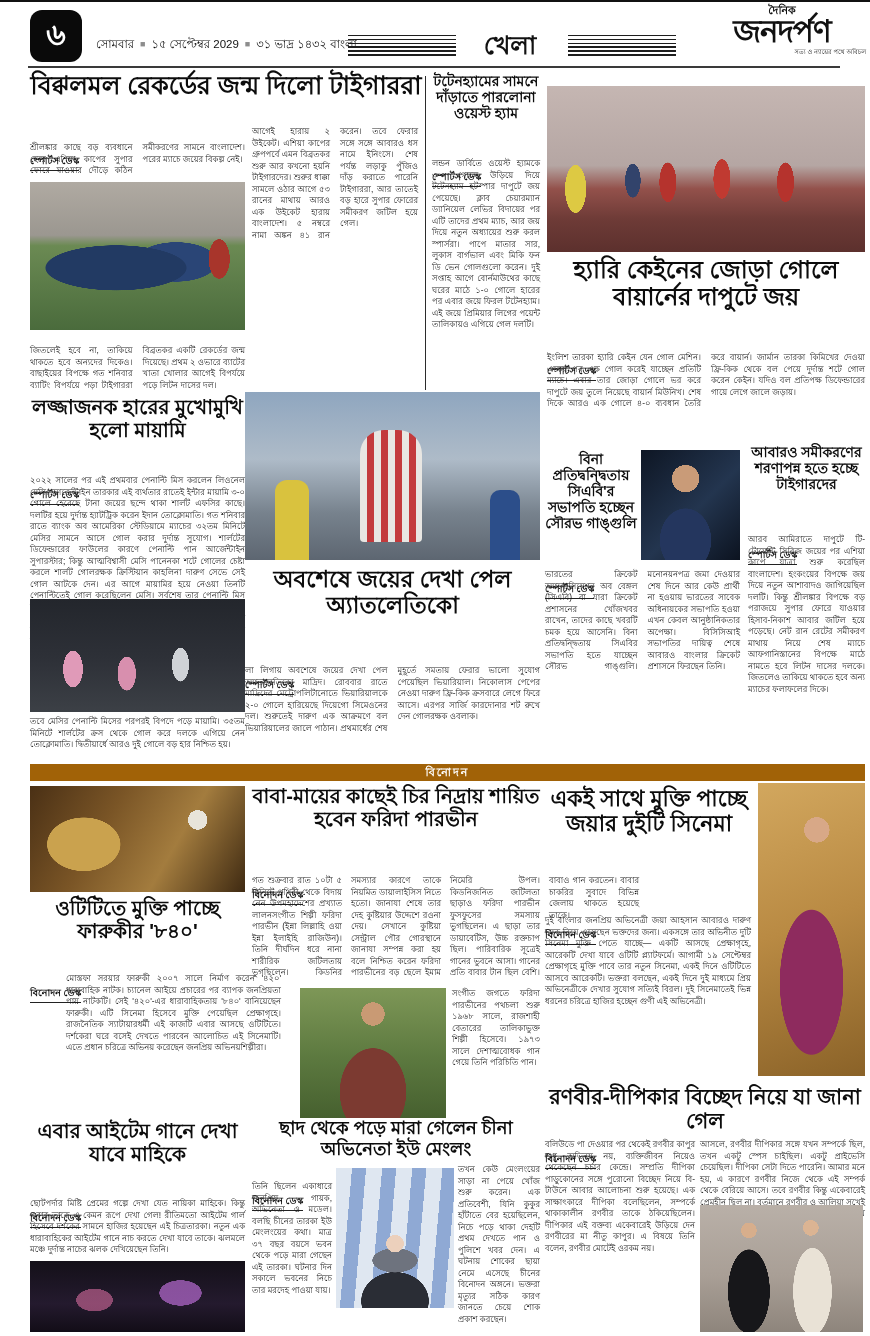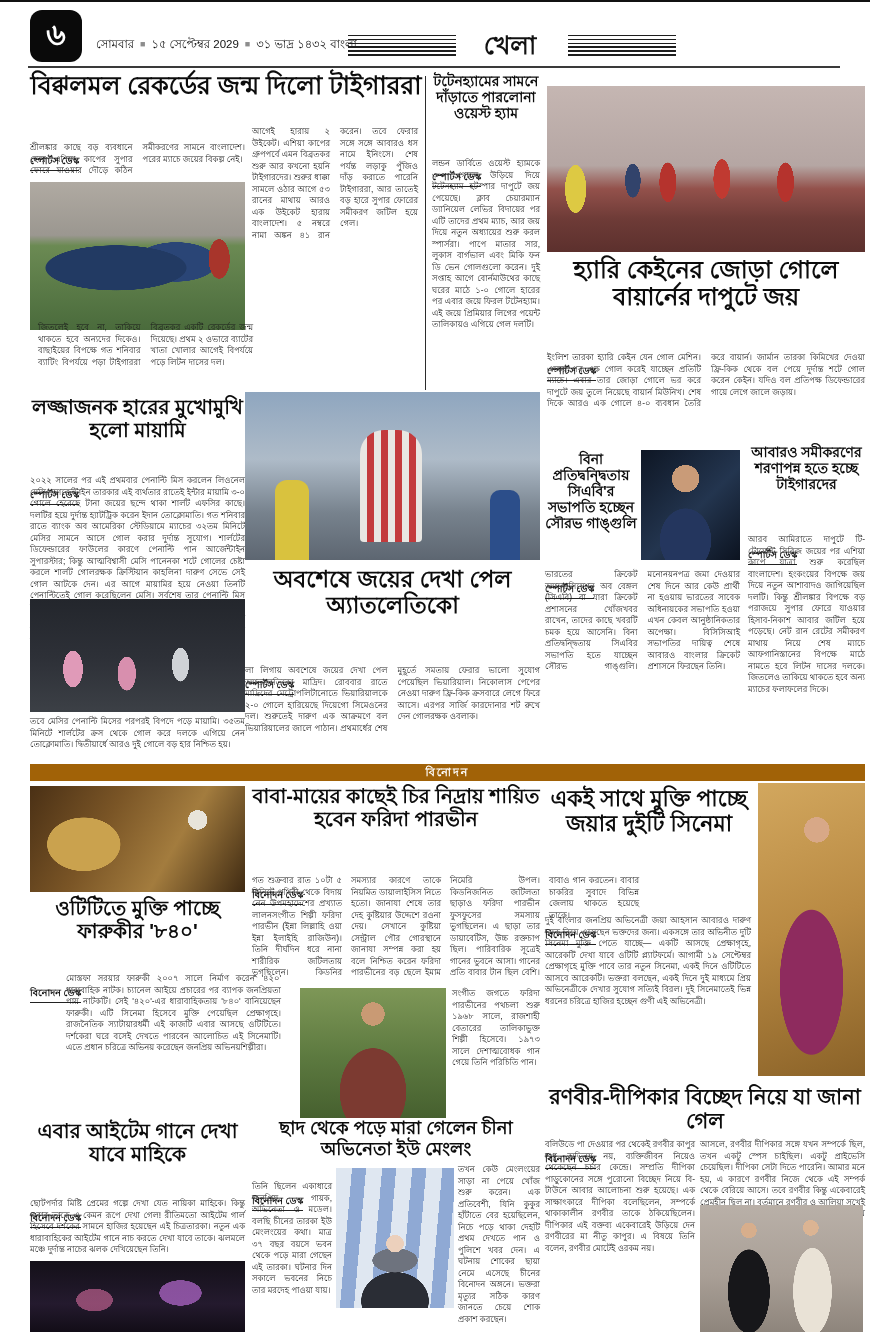--- a/index.html
+++ b/index.html
@@ -33,21 +33,21 @@
   
   #a1-head{left:30px;top:69px;width:392px;font-size:25px;}
   #a1-byline{left:30px;top:124px;}
   #a1-lead{left:30px;top:140px;width:215px;height:36px;}
   #ph-cricket{left:30px;top:180px;width:215px;height:148px;
     background:
       radial-gradient(ellipse 15px 28px at 88% 52%, #a8352b 70%, rgba(0,0,0,0) 71%),
       radial-gradient(ellipse 100px 32px at 40% 58%, #223a63 70%, rgba(0,0,0,0) 71%),
       radial-gradient(ellipse 58px 28px at 68% 54%, #2a4576 70%, rgba(0,0,0,0) 71%),
       linear-gradient(180deg,#b0aaa2 0%,#9b9790 36%,#6b8a53 43%,#4a6b3c 100%);}
-  #a1-below{left:30px;top:320px;width:215px;height:60px;margin-left:8px;}
+  #a1-below{left:30px;top:343px;width:215px;height:60px;}
   #a1-cols34{left:252px;top:124px;width:166px;height:266px;}
   #vrule-1{left:425px;top:74px;width:1px;height:314px;background:#2b2b2b;}
 
   
   #a2-head{left:432px;top:72px;width:108px;font-size:14px;}
   #a2-byline{left:432px;top:140px;}
   #a2-body{left:432px;top:156px;width:108px;height:232px;}
 
   
   #ph-bayern{left:547px;top:84px;width:318px;height:166px;
@@ -171,20 +171,25 @@
 
   <div id="hdr-badge" class="abs">
     <span>৬</span>
   </div>
   <div id="hdr-date" class="abs">
     <span>সোমবার</span><span class="sep-sq">■</span><span>১৫ সেপ্টেম্বর 2029</span><span class="sep-sq">■</span><span>৩১ ভাদ্র ১৪৩২ বাংলা</span>
   </div>
   <div id="hdr-lines-l" class="abs linestack"></div>
   <div id="hdr-khela" class="abs">খেলা</div>
   <div id="hdr-lines-r" class="abs linestack"></div>
+  <div id="hdr-mast" class="abs">
+    <span id="mast-prefix">দৈনিক</span>
+    <span id="mast-title">জনদর্পণ</span>
+    <span id="mast-tagline">সত্য ও ন্যায়ের পথে অবিচল</span>
+  </div>
   <div id="hdr-rule" class="abs"></div>
 
   <section>
     <div id="a1-head" class="abs head">বিব্ঝলমল রেকর্ডের জন্ম দিলো টাইগাররা</div>
     <span id="a1-byline" class="abs byline">স্পোর্টস ডেস্ক</span>
     <div id="a1-lead" class="abs body-txt cols2">শ্রীলঙ্কার কাছে বড় ব্যবধানে হেরে এশিয়া কাপের সুপার ফোরে যাওয়ার দৌড়ে কঠিন সমীকরণের সামনে বাংলাদেশ। পরের ম্যাচে জয়ের বিকল্প নেই।</div>
     <div id="ph-cricket" class="abs ph"></div>
     <div id="a1-below" class="abs body-txt cols2">জিতলেই হবে না, তাকিয়ে থাকতে হবে অন্যদের দিকেও। বাছাইয়ের বিপক্ষে গত শনিবার ব্যাটিং বিপর্যয়ে পড়া টাইগাররা বিব্রতকর একটি রেকর্ডের জন্ম দিয়েছে। প্রথম ২ ওভারে ব্যাটের খাতা খোলার আগেই বিপর্যয়ে পড়ে লিটন দাসের দল।</div>
     <div id="a1-cols34" class="abs body-txt cols2">আগেই হারায় ২ উইকেট। এশিয়া কাপের গ্রুপপর্বে এমন বিব্রতকর শুরু আর কখনো হয়নি টাইগারদের। শুরুর ধাক্কা সামলে ওঠার আগে ৫৩ রানের মাথায় আরও এক উইকেট হারায় বাংলাদেশ। ৫ নম্বরে নামা অঙ্কন ৪১ রান করেন। তবে ফেরার সঙ্গে সঙ্গে আবারও ধস নামে ইনিংসে। শেষ পর্যন্ত লড়াকু পুঁজিও দাঁড় করাতে পারেনি টাইগাররা, আর তাতেই বড় হারে সুপার ফোরের সমীকরণ জটিল হয়ে গেল।</div>
   </section>

